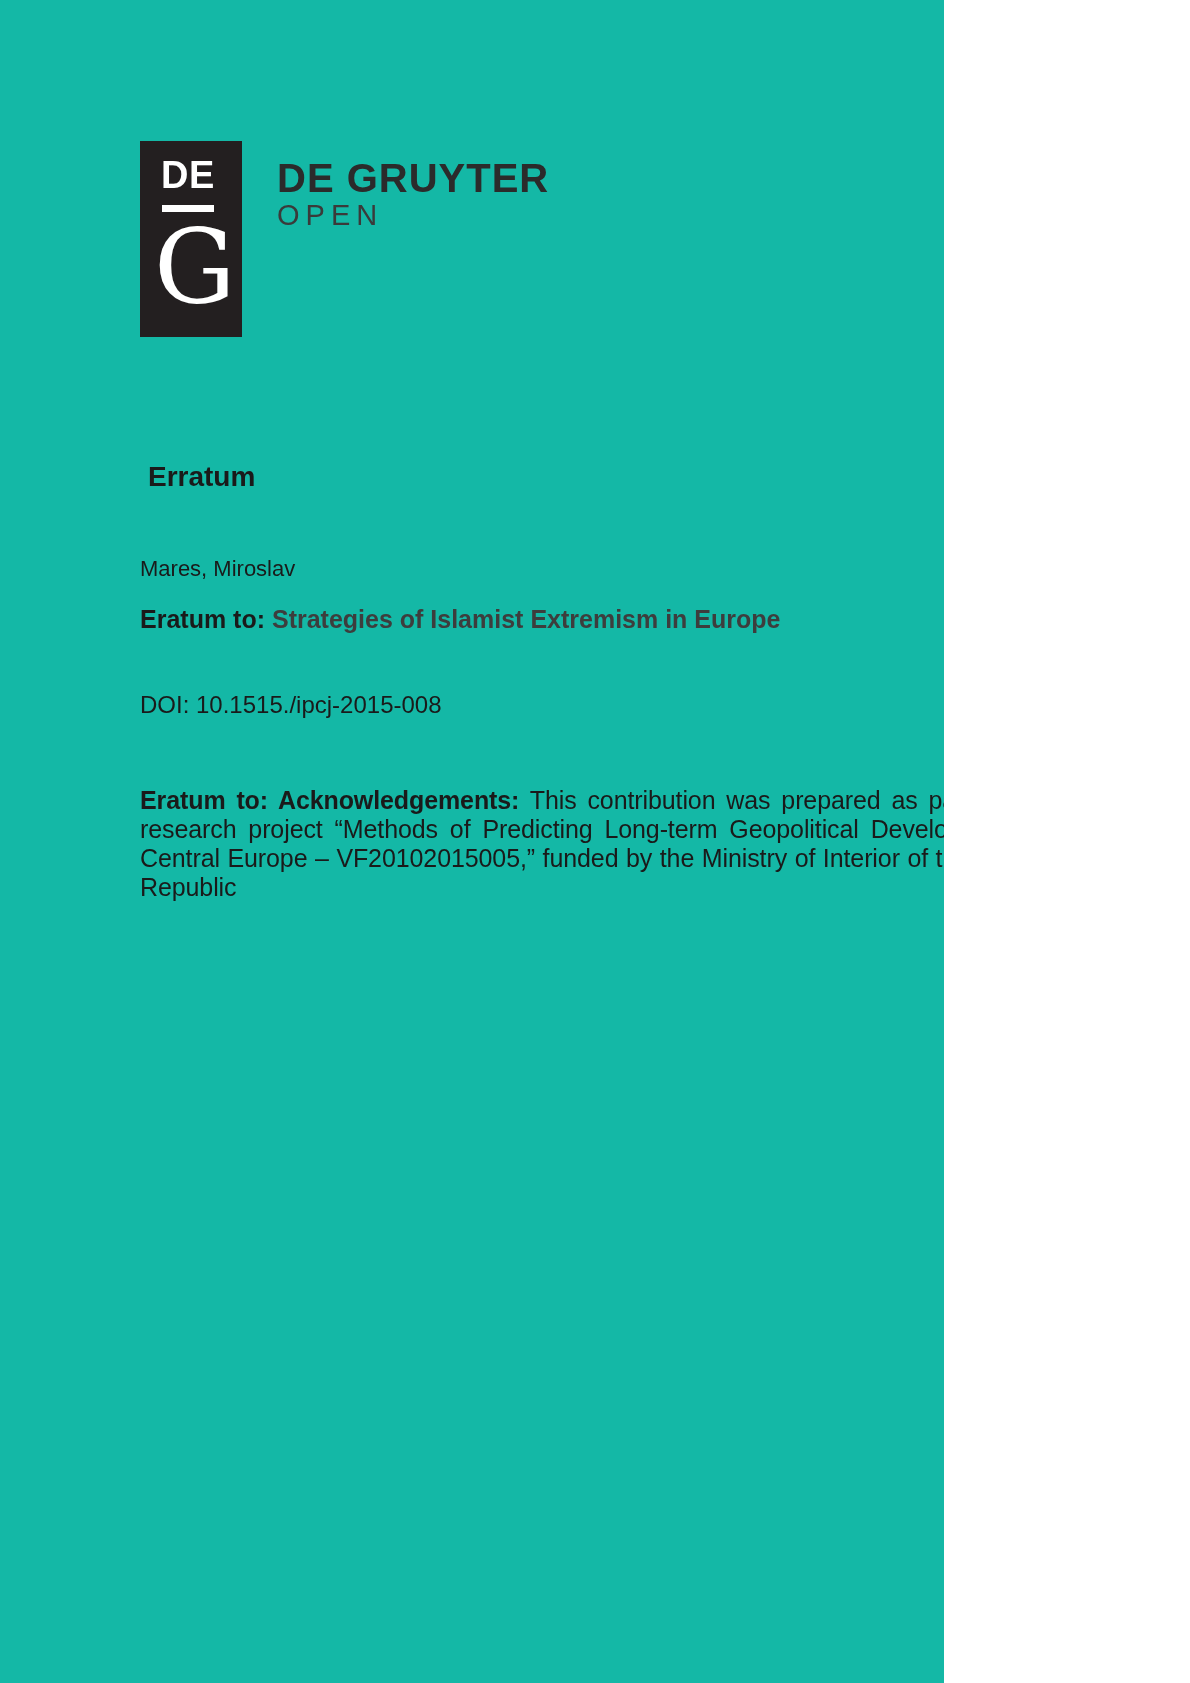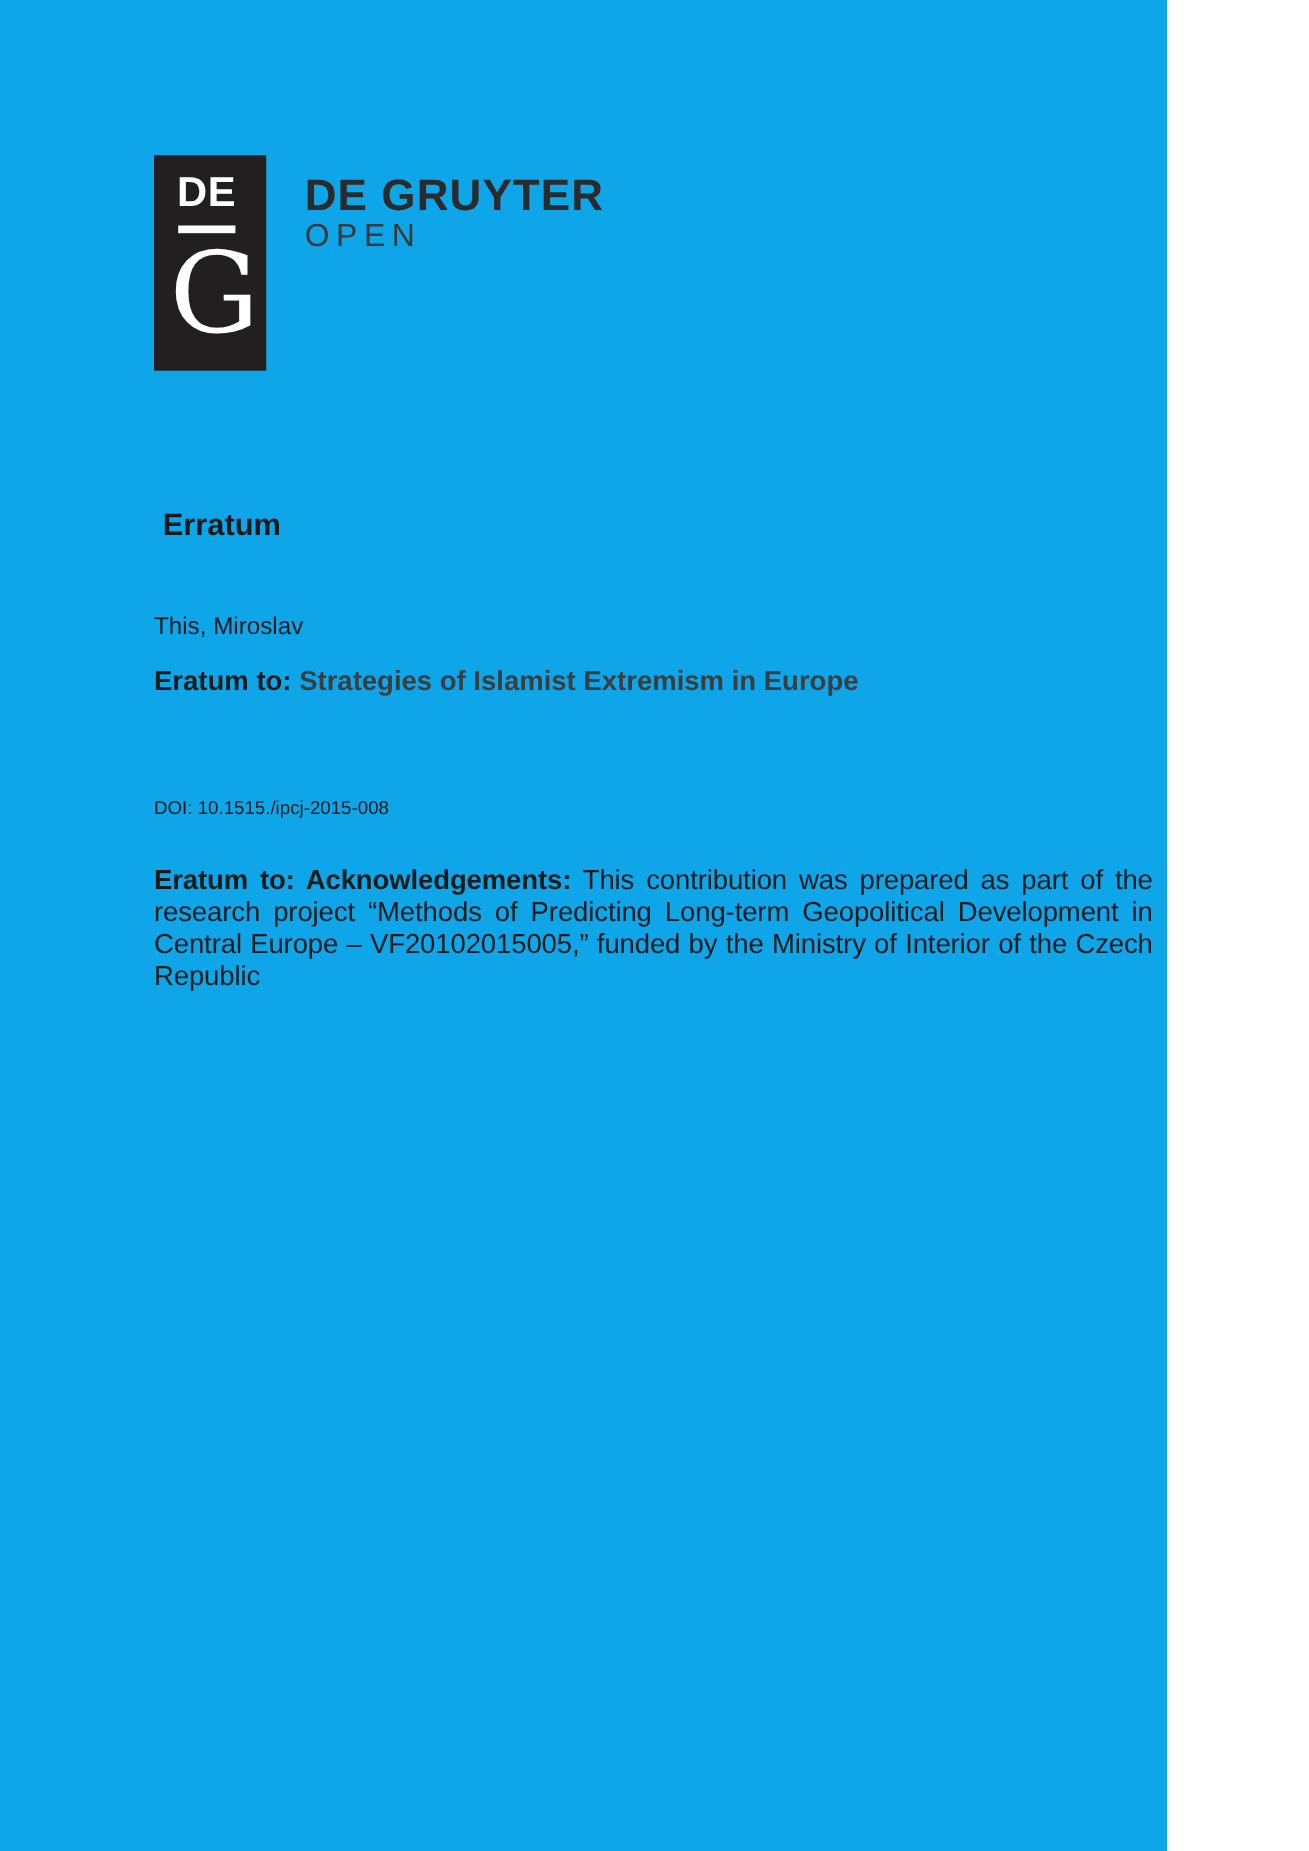--- a/index.html
+++ b/index.html
@@ -1,20 +1,20 @@
 <!DOCTYPE html>
 <html><head>
 <meta charset="utf-8">
 <style>
   html, body { margin: 0; padding: 0; background: #ffffff; }
   .page {
     position: relative;
-    width: 1061px;
+    width: 944px;
     height: 1683px;
-    background: #0ea5e9;
+    background: #14b8a6;
     font-family: "Liberation Sans", sans-serif;
     color: #1a1a1a;
     overflow: hidden;
   }
 
   
   .logo-box {
     position: absolute;
     left: 140px; top: 141px;
     width: 102px; height: 196px;
@@ -74,22 +74,22 @@
   }
   .title-line {
     position: absolute;
     left: 140px; top: 605px;
     font-size: 25px;
     font-weight: 700;
   }
   .title-text { color: #3d3d3d; }
   .doi-line {
     position: absolute;
-    left: 140px; top: 725px;
-    font-size: 17px;
+    left: 140px; top: 691px;
+    font-size: 24px;
   }
   .para {
     position: absolute;
     left: 140px;
     width: 908px;
     font-size: 25px;
     letter-spacing: -0.1px;
     line-height: 29px;
     text-align: justify;
   }
@@ -110,21 +110,21 @@
       <span class="logo-g">G</span>
     </div>
     <div class="brand">
       <div class="brand-name">DE GRUYTER</div>
       <div class="brand-open">OPEN</div>
     </div>
   </div>
 
   <div class="section-heading">Erratum</div>
 
-  <div class="author">This, Miroslav</div>
+  <div class="author">Mares, Miroslav</div>
 
   <div class="title-line"><span class="title-prefix">Eratum to: </span><span class="title-text">Strategies of Islamist Extremism in Europe</span></div>
 
   <div class="doi-line">DOI: 10.1515./ipcj-2015-008</div>
 
   <div class="para para1"><span class="para-lead">Eratum to: Acknowledgements:</span><span> This contribution was prepared as part of the research project “Methods of Predicting Long-term Geopolitical Development in Central Europe – VF20102015005,” funded by the Ministry of Interior of the Czech Republic</span></div>
 
 
 </div>
 

